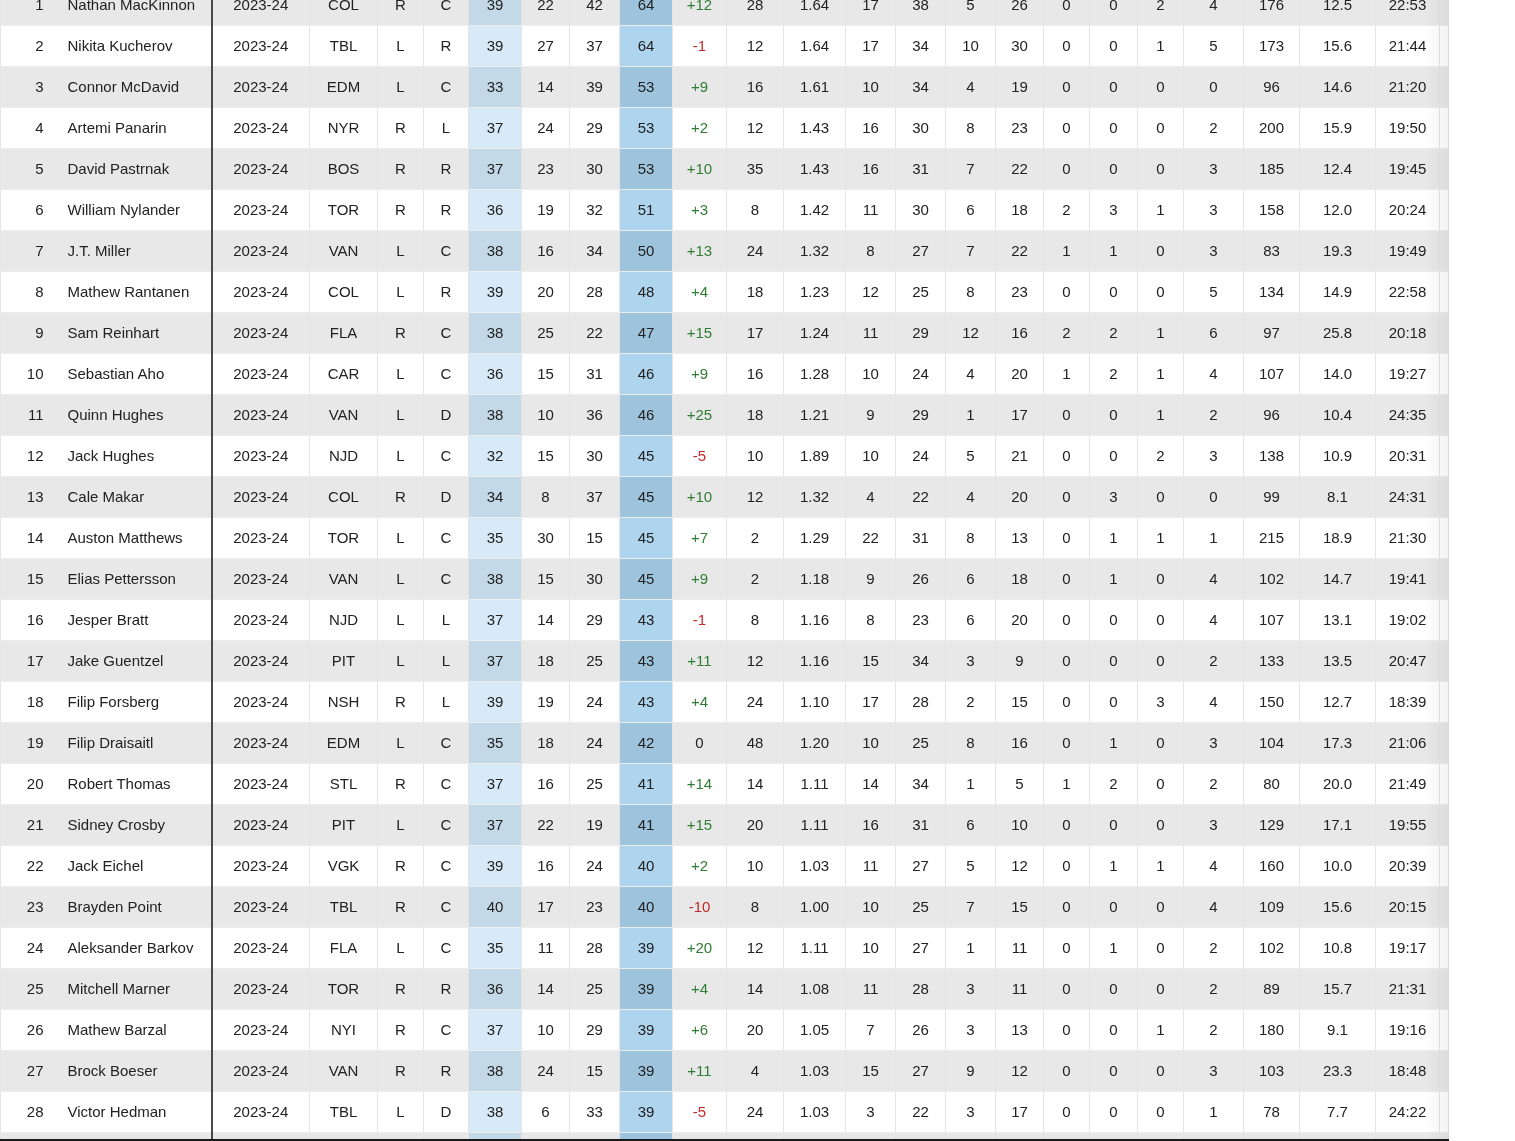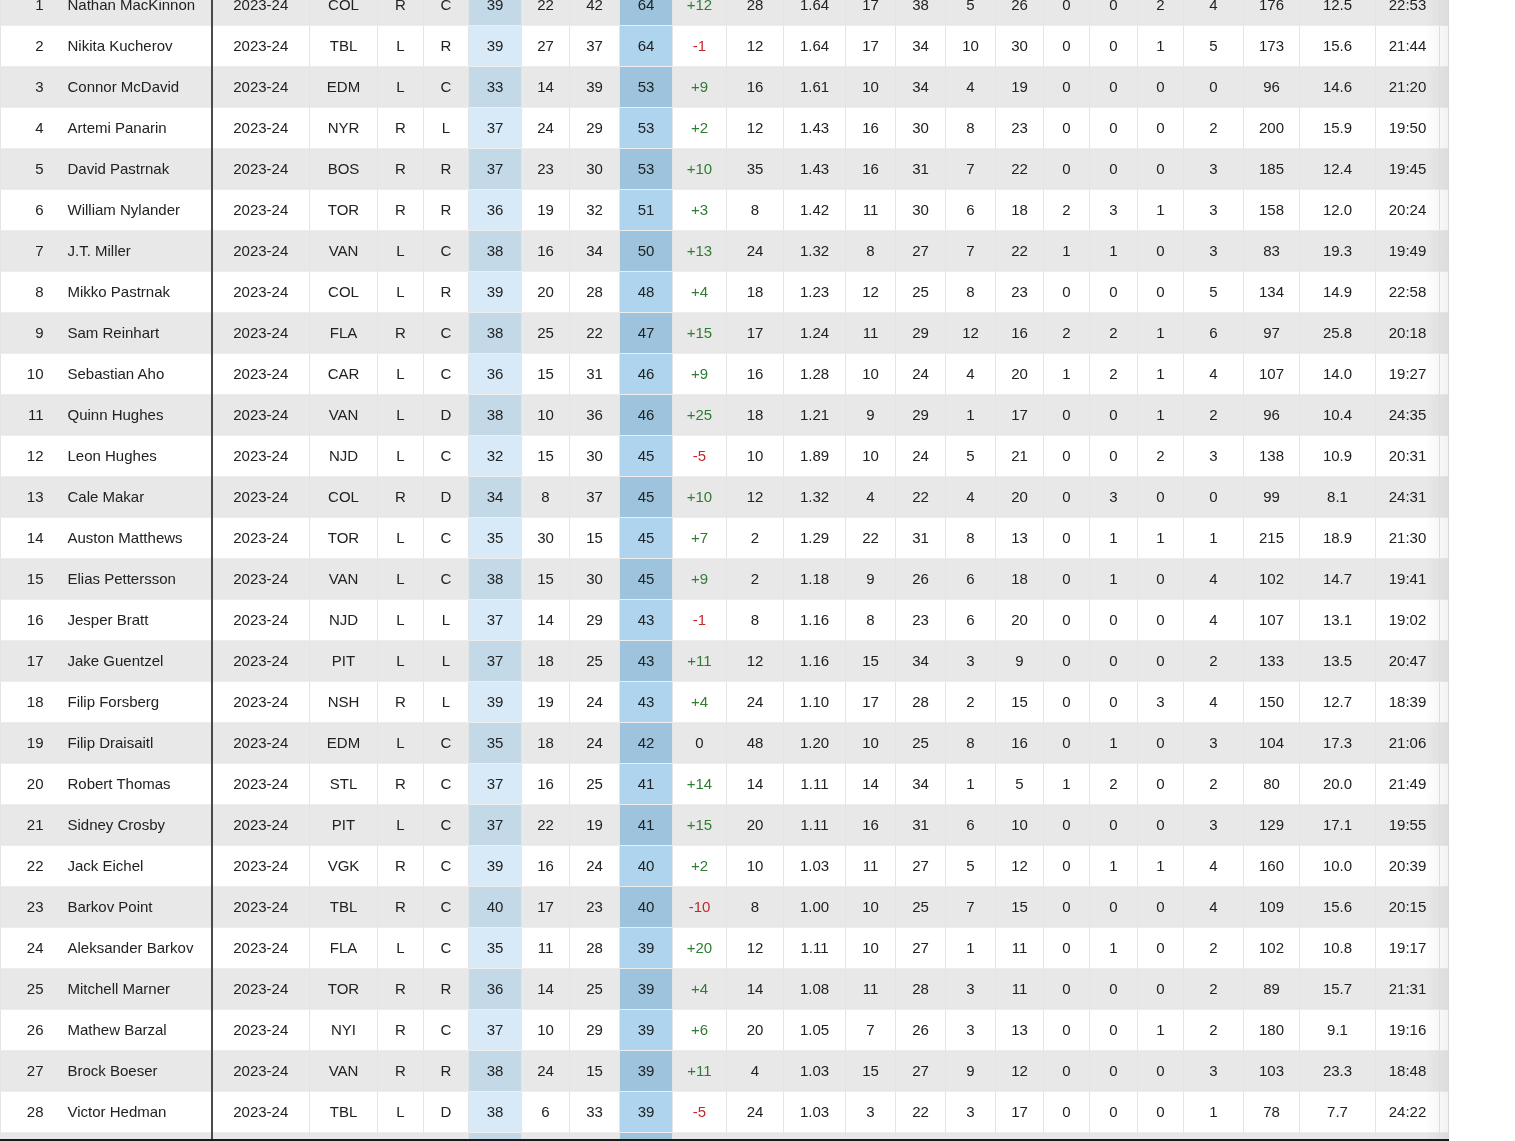--- a/index.html
+++ b/index.html
@@ -325,21 +325,21 @@
             <td>1</td>
             <td>0</td>
             <td>3</td>
             <td>83</td>
             <td>19.3</td>
             <td>19:49</td>
             <td>53.9</td>
           </tr>
           <tr class="even">
             <td class="c-rank">8</td>
-            <td class="c-player">Mikko Pastrnak</td>
+            <td class="c-player">Mathew Rantanen</td>
             <td>2023-24</td>
             <td>COL</td>
             <td>L</td>
             <td>R</td>
             <td class="hl-light">39</td>
             <td>20</td>
             <td>28</td>
             <td class="hl-dark">48</td>
             <td class="c-pm"><span class="pos">+4</span></td>
             <td>18</td>
@@ -433,21 +433,21 @@
             <td>0</td>
             <td>1</td>
             <td>2</td>
             <td>96</td>
             <td>10.4</td>
             <td>24:35</td>
             <td>--</td>
           </tr>
           <tr class="even">
             <td class="c-rank">12</td>
-            <td class="c-player">Leon Hughes</td>
+            <td class="c-player">Jack Hughes</td>
             <td>2023-24</td>
             <td>NJD</td>
             <td>L</td>
             <td>C</td>
             <td class="hl-light">32</td>
             <td>15</td>
             <td>30</td>
             <td class="hl-dark">45</td>
             <td class="c-pm"><span class="neg">-5</span></td>
             <td>10</td>
@@ -730,21 +730,21 @@
             <td>1</td>
             <td>1</td>
             <td>4</td>
             <td>160</td>
             <td>10.0</td>
             <td>20:39</td>
             <td>44.0</td>
           </tr>
           <tr class="odd">
             <td class="c-rank">23</td>
-            <td class="c-player">Barkov Point</td>
+            <td class="c-player">Brayden Point</td>
             <td>2023-24</td>
             <td>TBL</td>
             <td>R</td>
             <td>C</td>
             <td class="hl-light">40</td>
             <td>17</td>
             <td>23</td>
             <td class="hl-dark">40</td>
             <td class="c-pm"><span class="neg">-10</span></td>
             <td>8</td>

